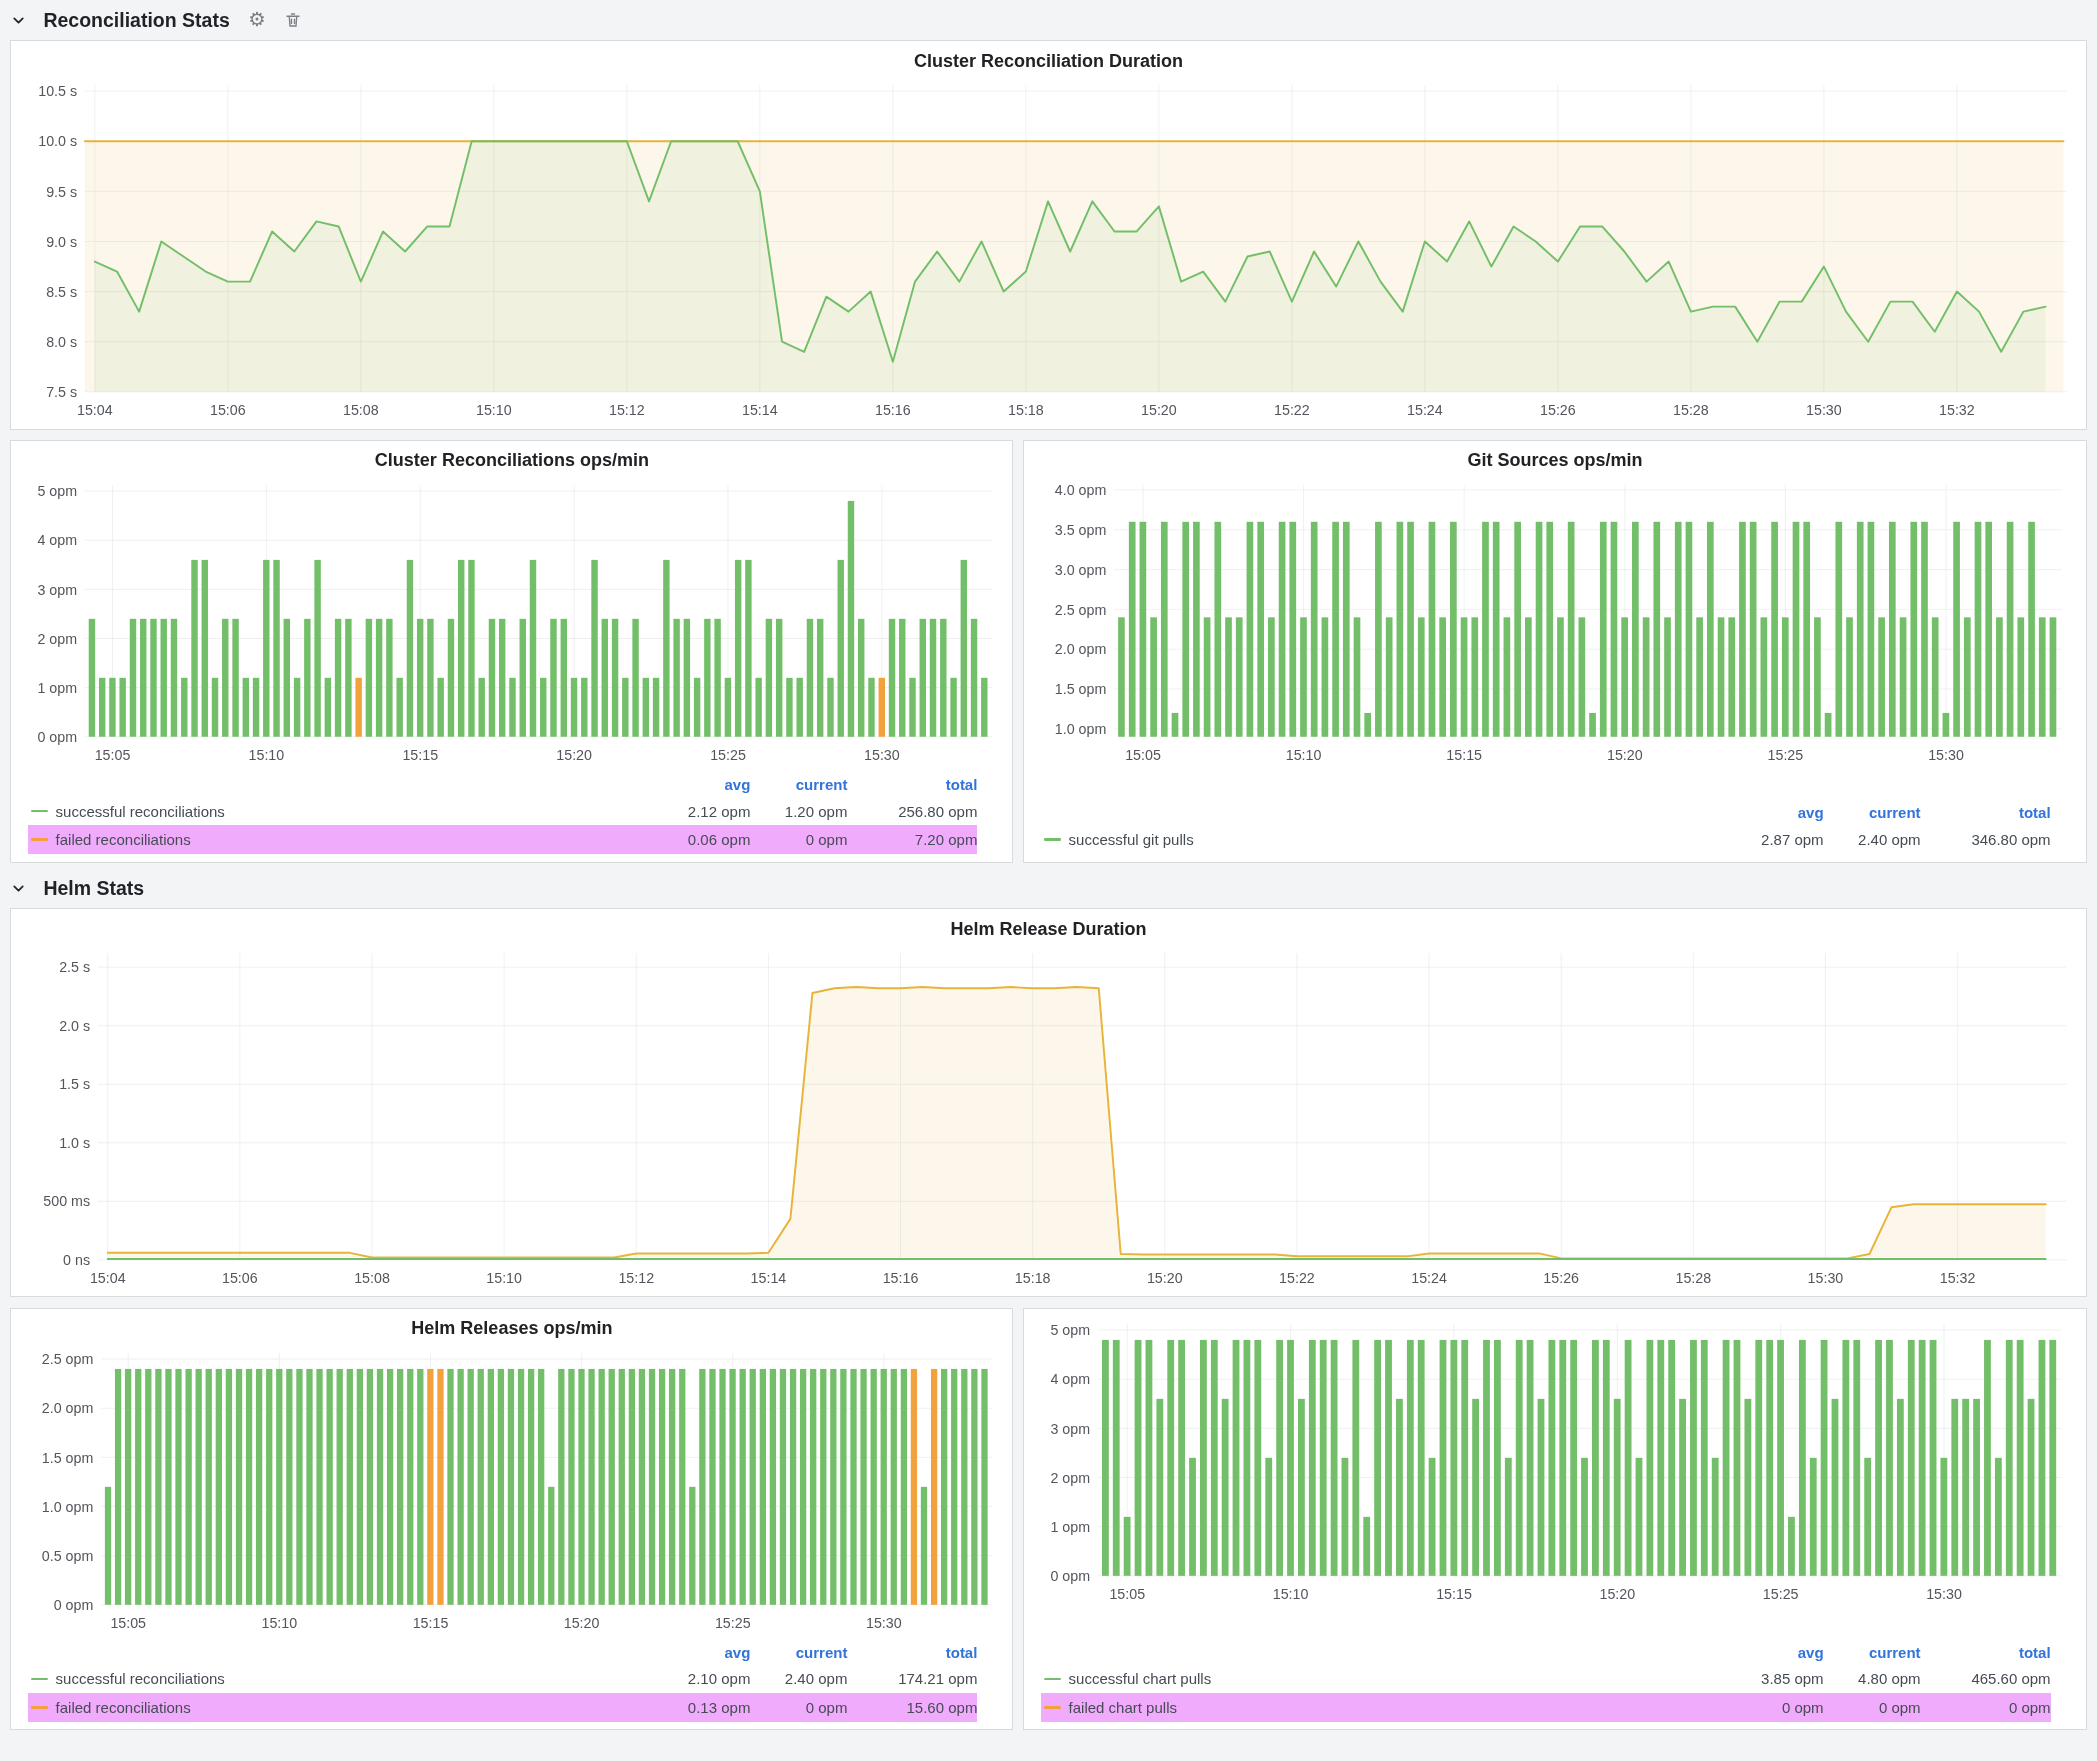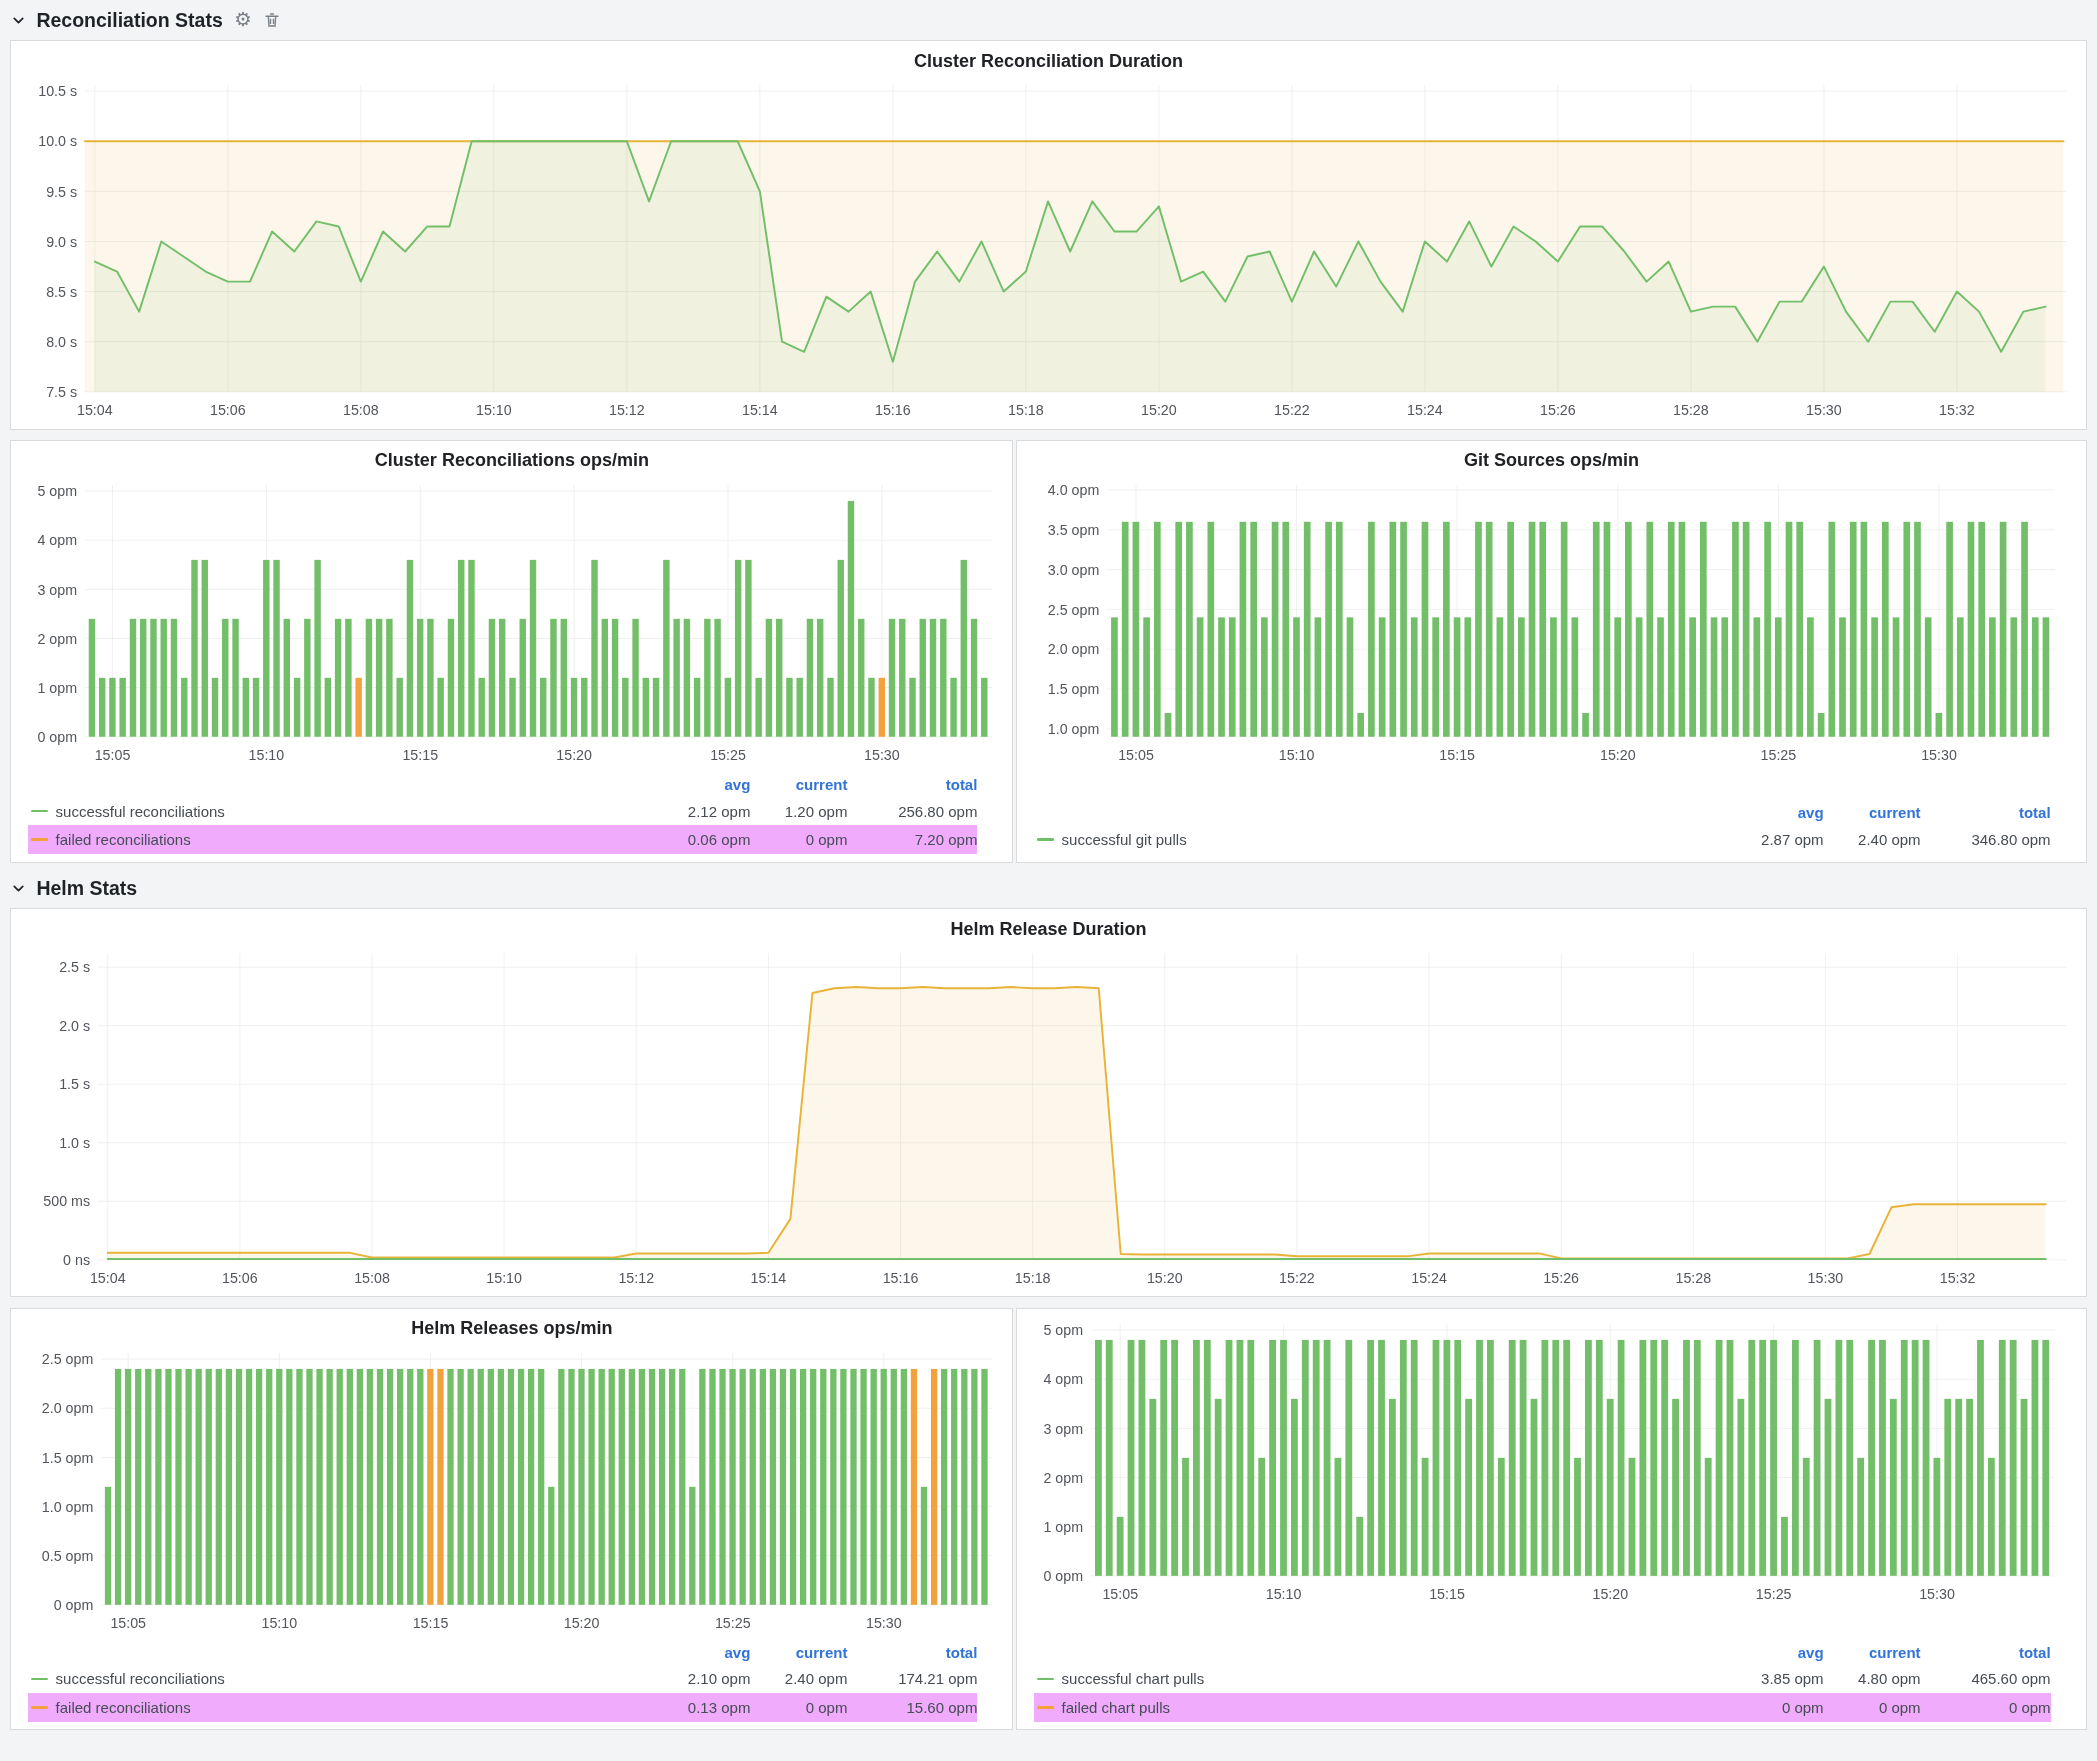--- a/index.html
+++ b/index.html
@@ -1,30 +1,30 @@
 <!DOCTYPE html>
 <html style="font-size:10.4px"><head>
 <meta charset="utf-8">
 <style>
   *{box-sizing:border-box;margin:0;padding:0}
   html,body{width:2097px;height:1761px;overflow:hidden}
   body{background:#f3f4f6;font-family:"Liberation Sans",sans-serif;color:#24292e}
   .dash{padding:5.2px 10.4px}
-  .section-header{display:flex;align-items:center;gap:9px;height:30px;margin:0 0 5.2px}
+  .section-header{display:flex;align-items:center;gap:16px;height:30px;margin:0 0 5.2px}
   .section-title{font-size:19.5px;font-weight:700;color:#1f2227}
   .chev{display:flex;align-items:center;color:#1f2227;cursor:pointer}
   .icon-btn{display:flex;align-items:center;color:#7b8087;cursor:pointer;margin-left:2.6px}
   .gear-glyph{font-size:19.5px;line-height:19.5px;color:#7b8087}
   .panel{background:#fff;border:0.6px solid #d8dadc;border-radius:0;padding:6.5px 9px 5.2px;margin-bottom:10.4px;display:flex;flex-direction:column}
   .panel-title{text-align:center;font-size:18px;font-weight:700;color:#202226;height:28.5px;line-height:26px;cursor:pointer}
   .chart{width:100%;position:relative}
   .chart svg{display:block}
   .chart-tall{height:347px}
   .chart-mid{height:292px}
-  .row{display:flex;gap:3px;margin-bottom:10.4px;align-items:stretch}
+  .row{display:flex;gap:10px;margin-bottom:10.4px;align-items:stretch}
   .row .panel{margin-bottom:0}
   .panel-left{width:1003px;flex:none}
   .panel-right{flex:1}
   .legend{margin-top:auto;padding:3.9px 26px 2.6px 7.8px;font-size:15px;color:#464c54}
   .legend-header{display:flex;align-items:center;height:25px;color:#3274d9;font-weight:700}
   .legend-row{display:flex;align-items:center;height:28.5px;padding-left:2.6px}
   .legend-row.stripe{background:#f0abfc}
   .l-spacer{flex:1}
   .l-label{flex:1;color:#464c54}
   .swatch{width:17px;height:2.6px;border-radius:1.3px;margin-right:7.8px;flex:none}

